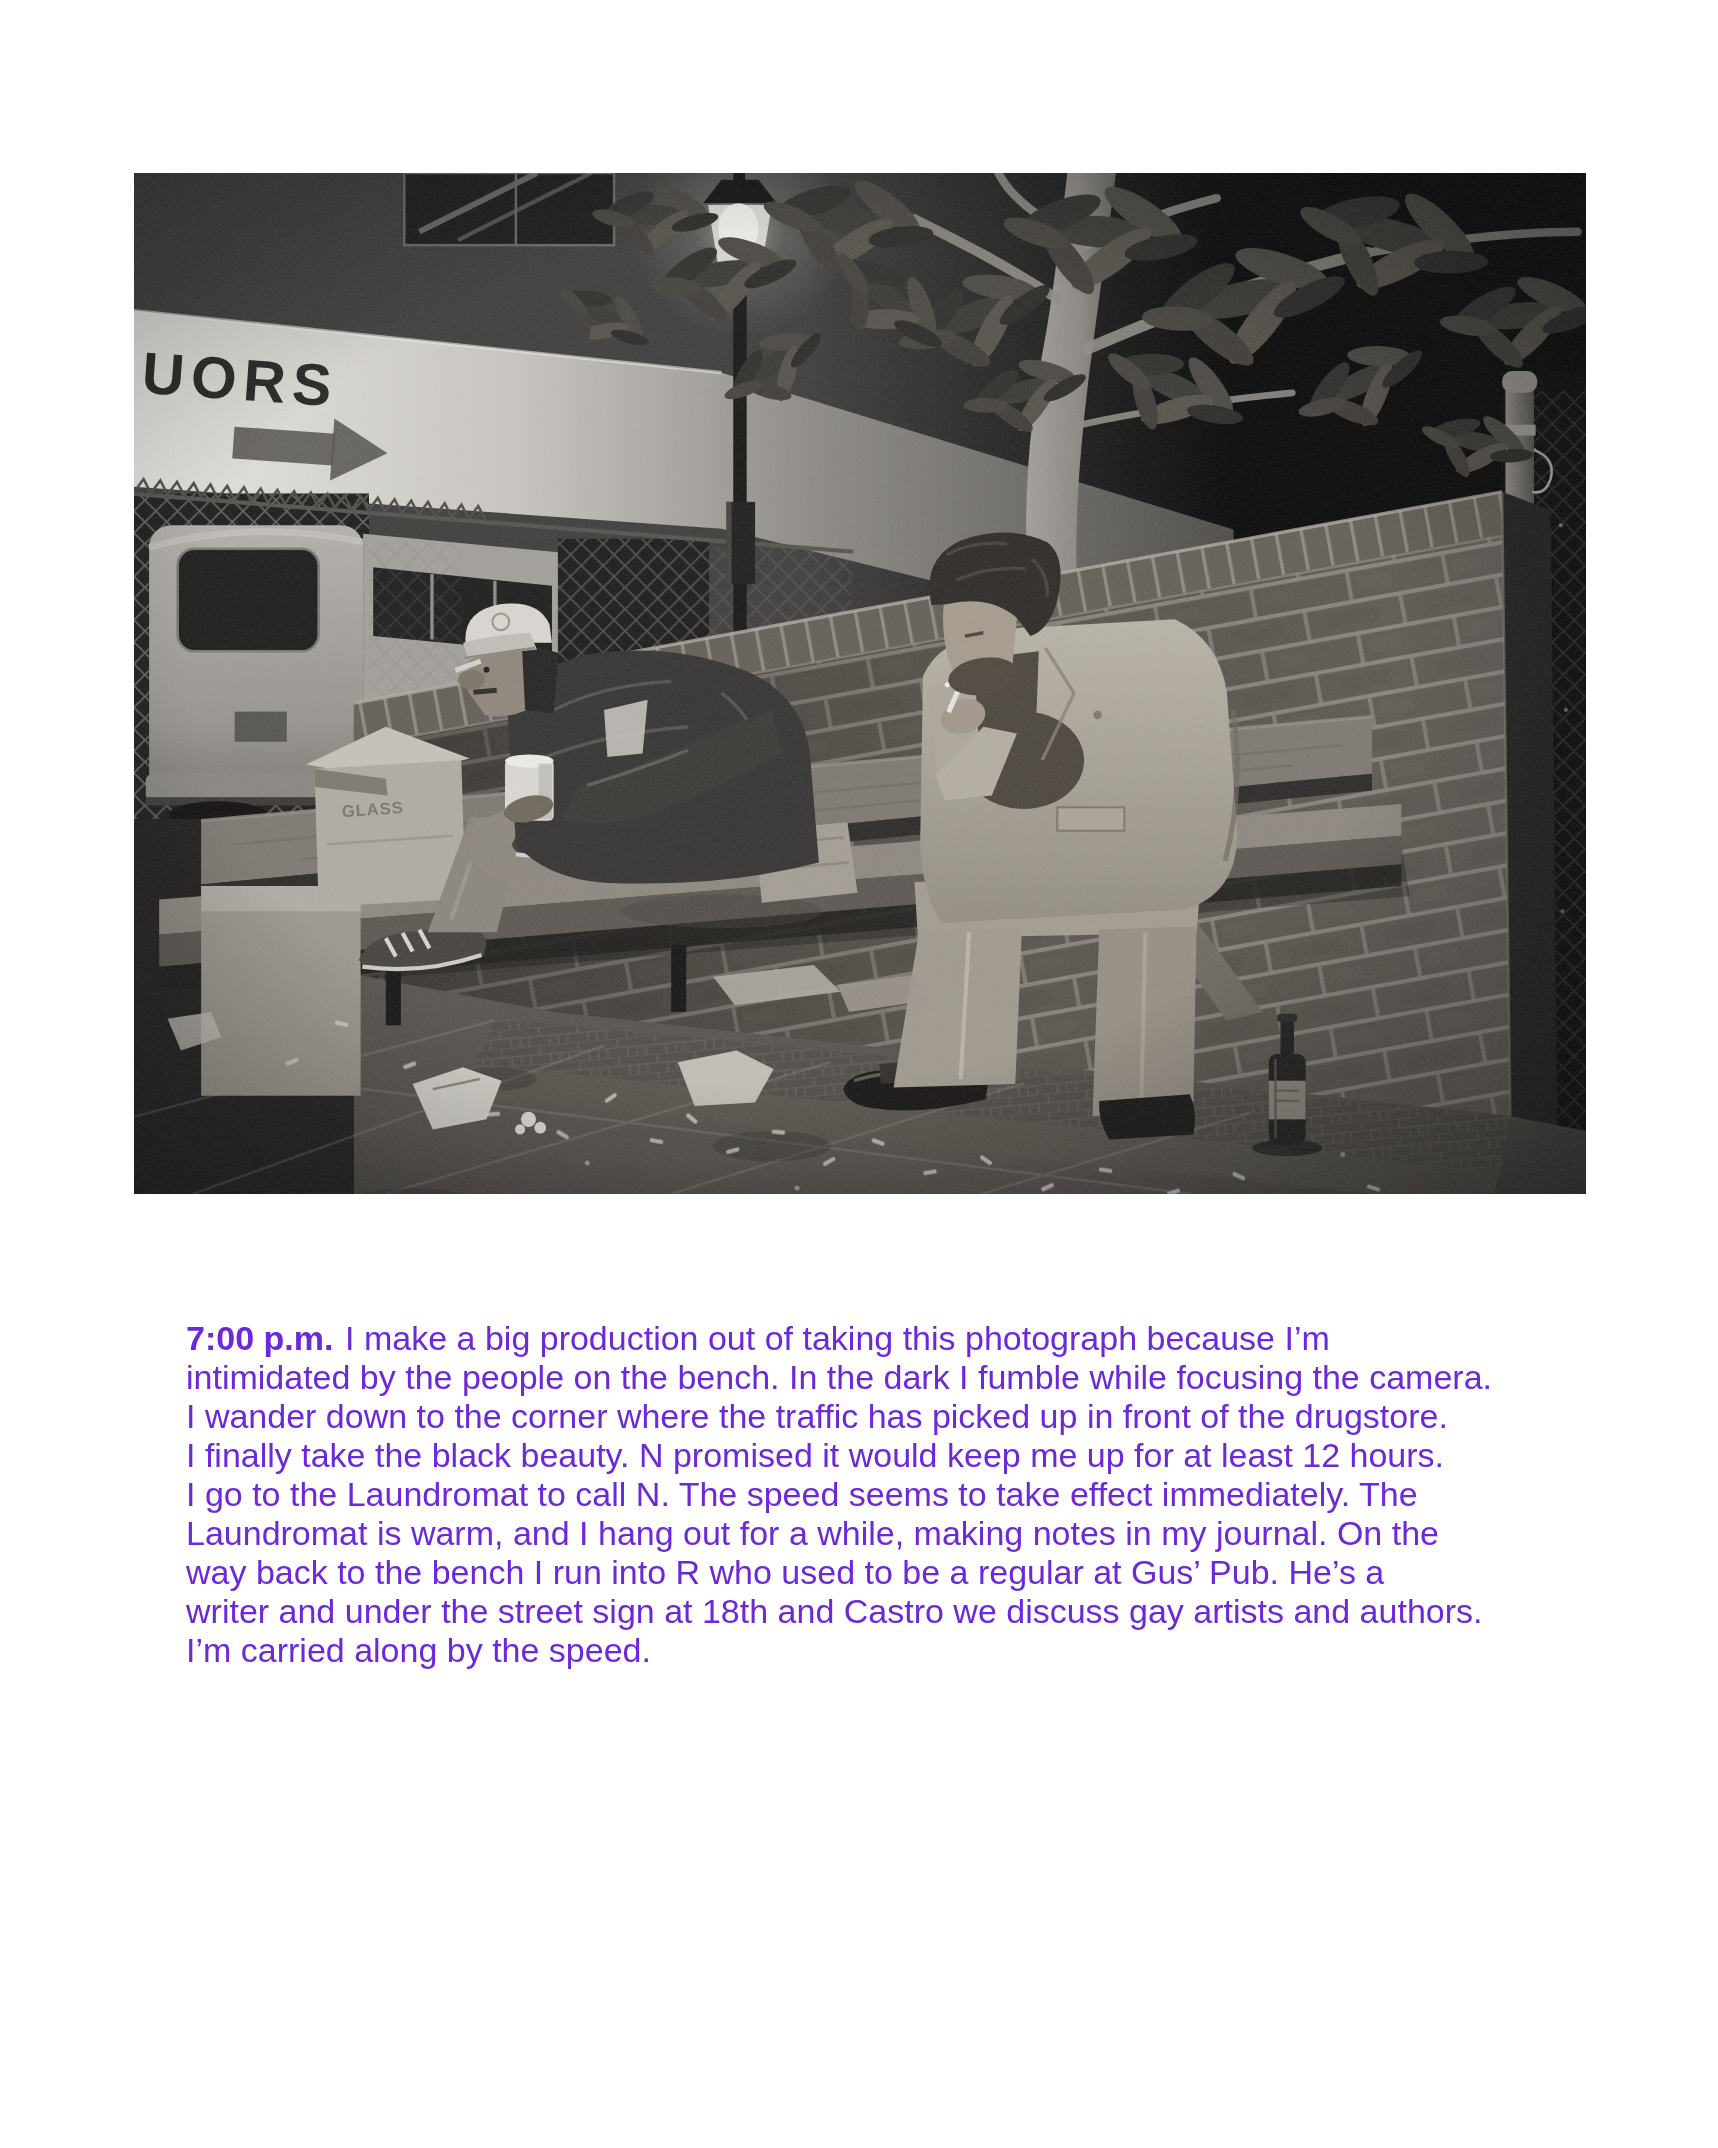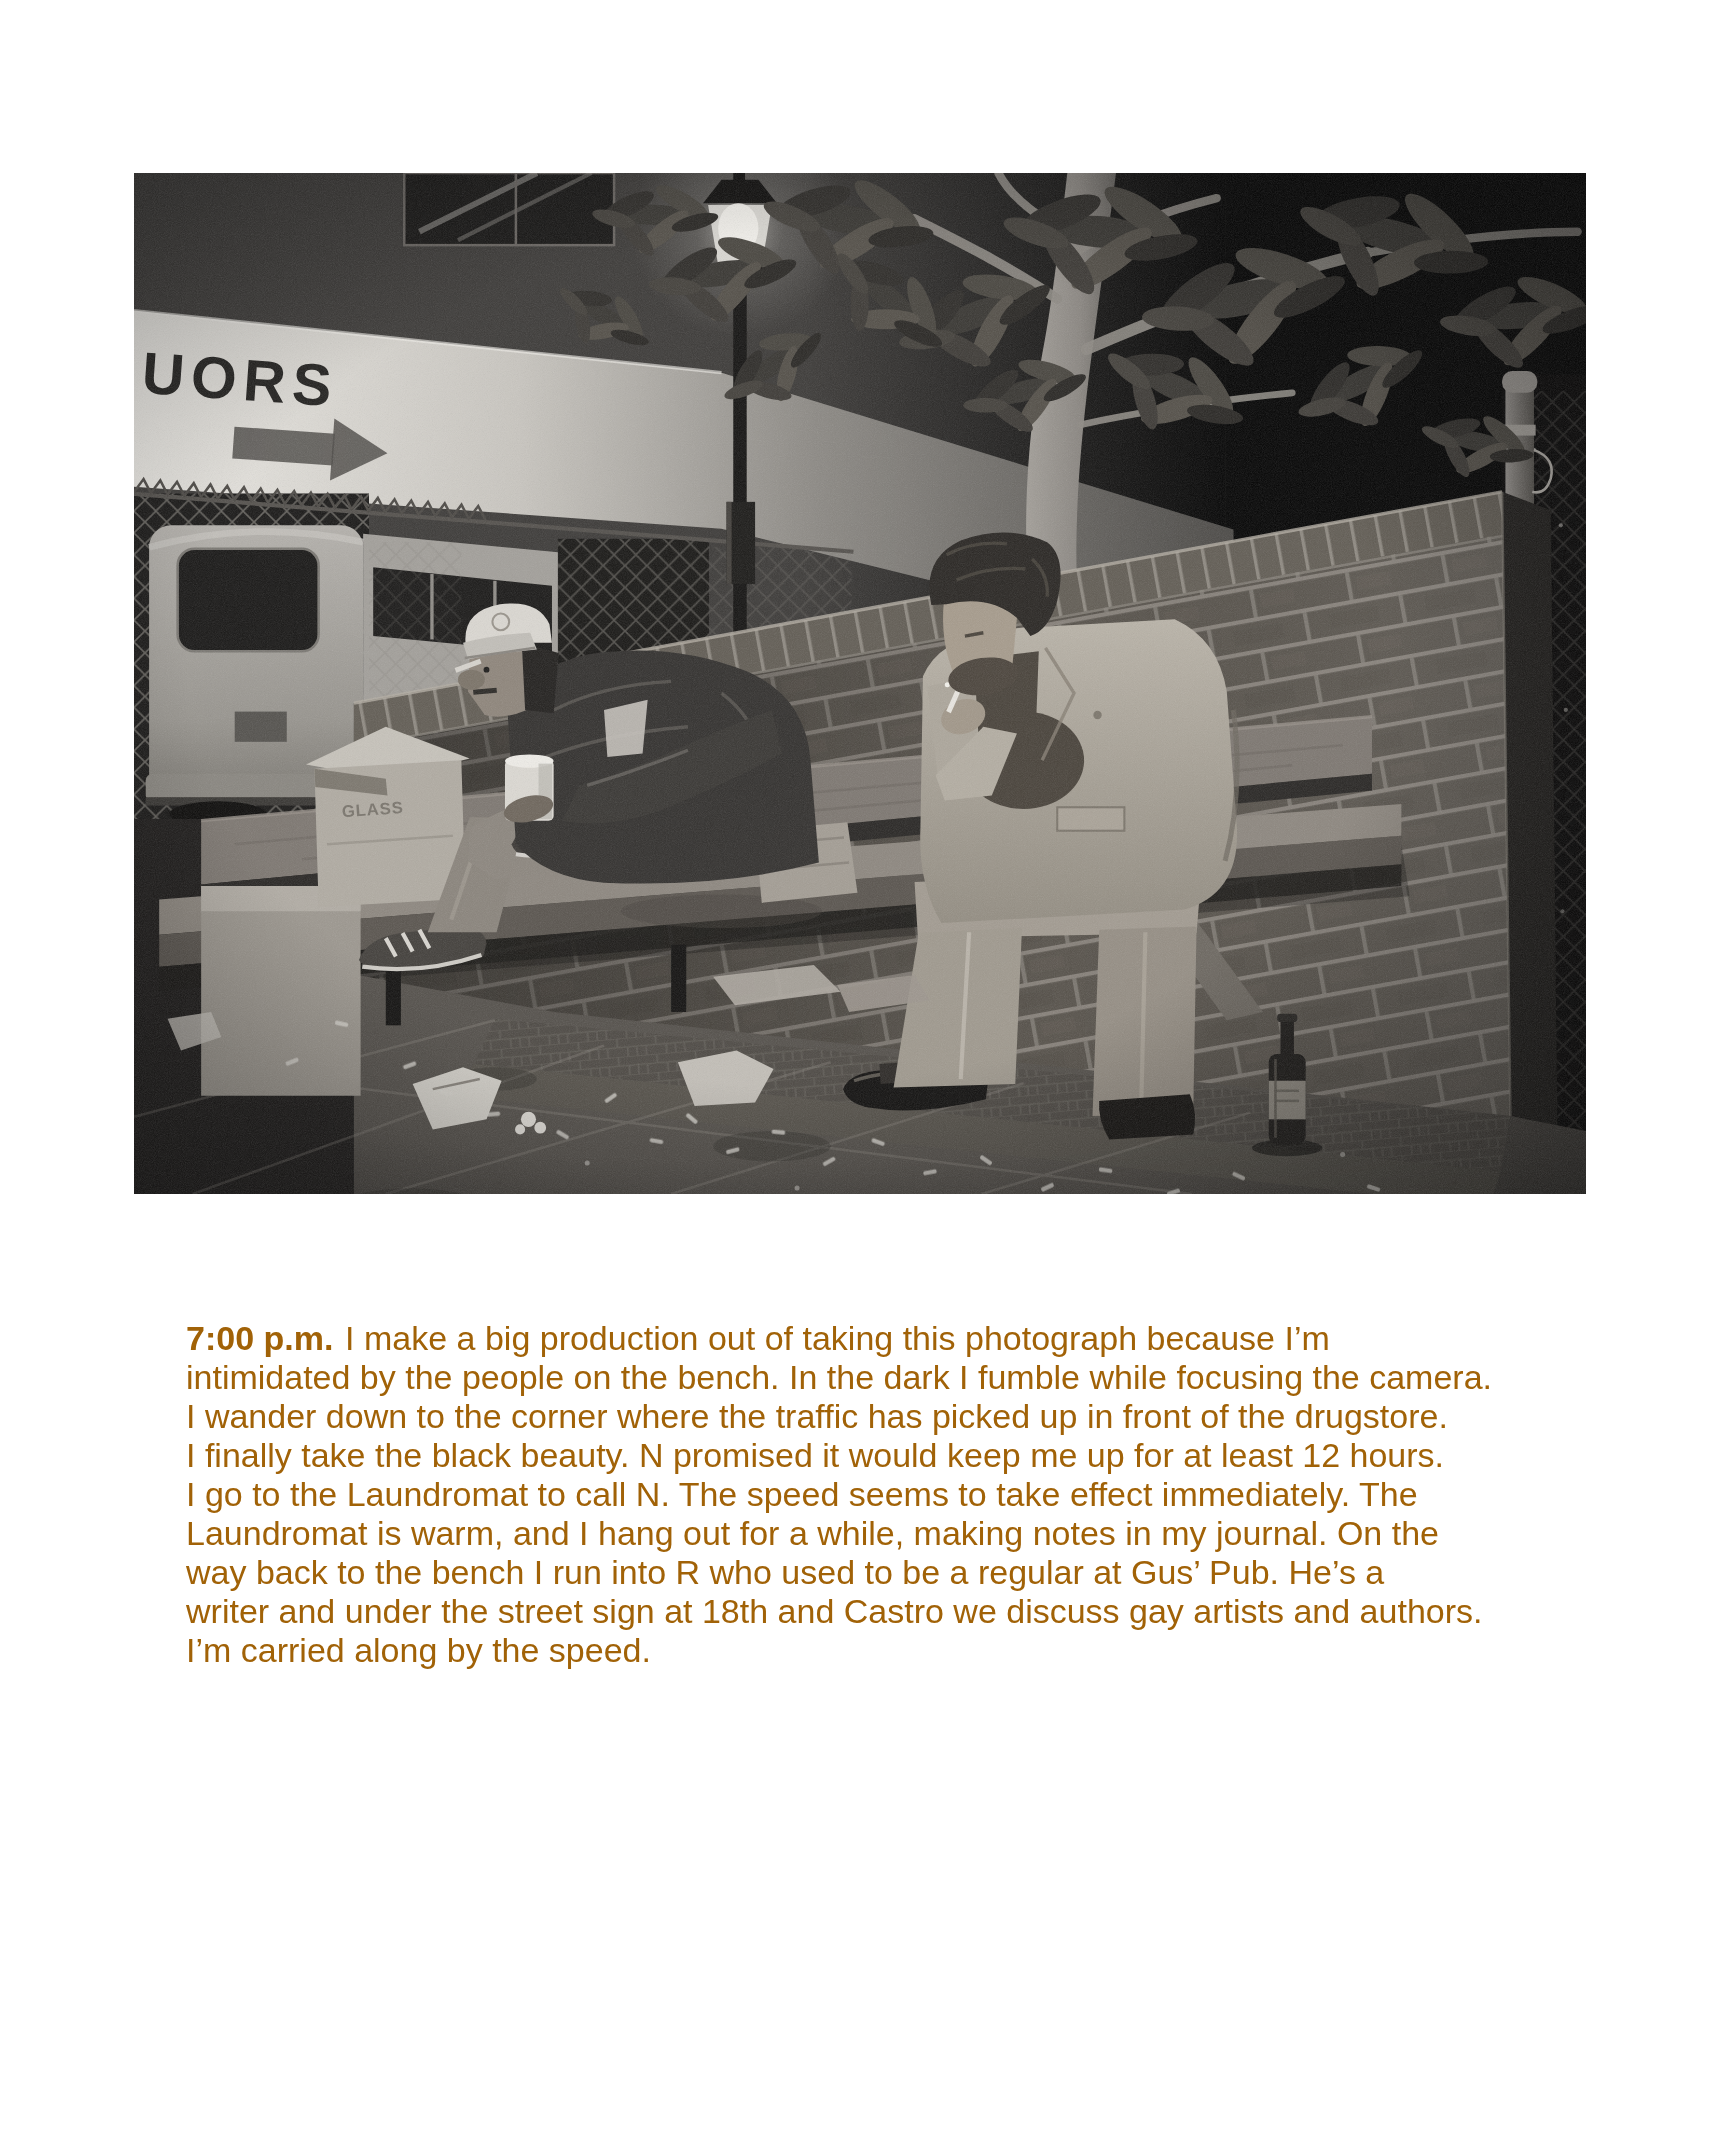--- a/index.html
+++ b/index.html
@@ -1,21 +1,21 @@
 <!DOCTYPE html>
 <html style="font-size:13.4px"><head>
 <meta charset="utf-8">
 <style>
   html,body{margin:0;padding:0;background:#ffffff;}
   .page{position:relative;width:1718px;height:2148px;background:#ffffff;overflow:hidden;
         font-family:"Liberation Sans",sans-serif;}
   .photograph{position:absolute;left:134px;top:173px;width:1452px;height:1021px;}
   .photograph svg{display:block;width:100%;height:100%;}
   .caption{position:absolute;left:186px;top:1319px;width:1431px;
-           font-size:34px;line-height:39px;color:#a16207;font-weight:400;}
+           font-size:34px;line-height:39px;color:#6d28d9;font-weight:400;}
   .caption strong{font-weight:700;margin-right:11.7px;}
   .caption .body{white-space:pre-line;}
   .sign-text{font-family:"Liberation Sans",sans-serif;font-weight:700;font-size:70px;
              letter-spacing:8px;fill:#242321;}
   .box-text{font-family:"Liberation Sans",sans-serif;font-weight:700;font-size:20px;
             fill:#6e6961;letter-spacing:1px;opacity:.8;}
 </style>
 </head>
 <body>
 

